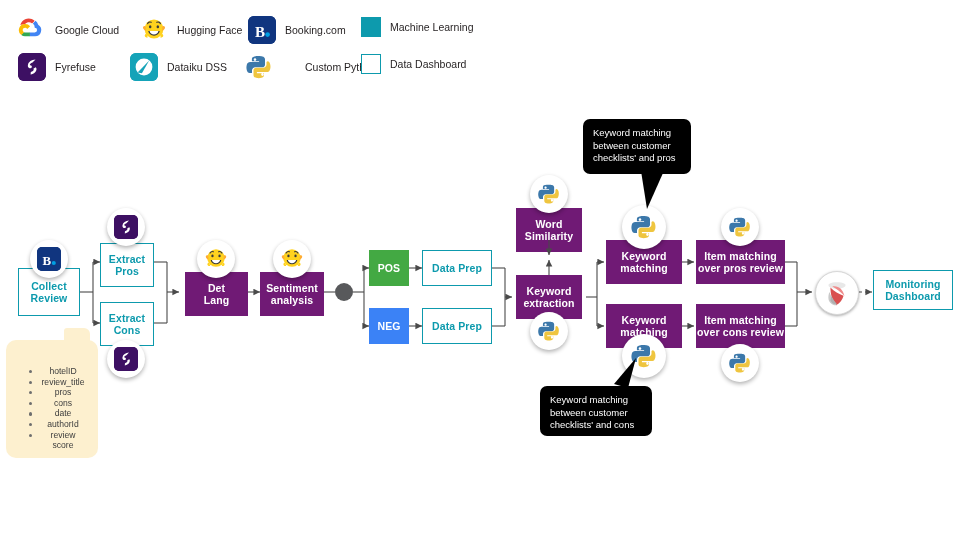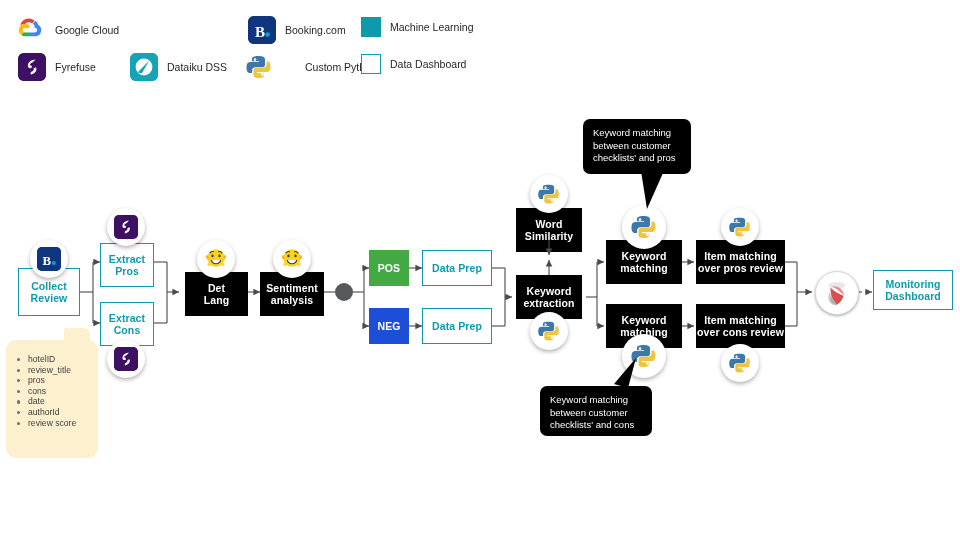--- a/index.html
+++ b/index.html
@@ -24,38 +24,38 @@
   .tile-gc{background:#ffffff;border-radius:0;}
   .tile-fy{background:#3d1063;}
   .tile-hf{background:#ffffff;}
   .tile-dss{background:#15a3b8;}
   .tile-bk{background:#10357f;}
   .tile-py{background:#ffffff;}
 
   
   .node{position:absolute;box-sizing:border-box;display:flex;align-items:center;justify-content:center;text-align:center;
         font-size:10.5px;font-weight:bold;line-height:12.5px;letter-spacing:.1px;}
-  .node.ml{background:#000000;color:#ffffff;border:none;}
+  .node.ml{background:#701a75;color:#ffffff;border:none;}
   .node.dm{background:#ffffff;color:#0d9aad;border:1.6px solid #0d9aad;}
   .node.pos{background:#43a943;color:#ffffff;}
-  .node.neg{background:#1d4ed8;color:#ffffff;}
+  .node.neg{background:#3b82f6;color:#ffffff;}
 
   
   .badge{position:absolute;width:38px;height:38px;border-radius:50%;background:#ffffff;
          box-shadow:0 2px 4px rgba(0,0,0,.30);display:flex;align-items:center;justify-content:center;z-index:6;}
   .badge .tile{width:24px;height:24px;flex:0 0 24px;border-radius:5px;}
   .badge.big{width:44px;height:44px;}
 
   
   .callout{position:absolute;background:#000000;color:#ffffff;border-radius:7px;
            font-size:9.5px;line-height:12.5px;padding:8px 10px;box-sizing:border-box;z-index:8;}
 
   
   .note{position:absolute;background:#fdf0cf;border-radius:10px;z-index:2;}
-  .note ul{margin:0;padding:0 0 0 22px;list-style:none;}
+  .note ul{margin:12px;padding:0 0 0 22px;list-style:none;text-align:center;}
   .note li{font-size:8.6px;color:#3d3d3d;line-height:10.6px;position:relative;padding-left:0;}
   .note li::before{content:"";position:absolute;left:-11px;top:4px;width:3.2px;height:3.2px;border-radius:50%;background:#6e6e6e;}
 
   .dot-junction{position:absolute;width:18px;height:18px;border-radius:50%;background:#58595b;z-index:5;}
 
   svg.wires{position:absolute;left:0;top:0;width:960px;height:540px;pointer-events:none;z-index:1;}
   .sqlcirc{position:absolute;width:42px;height:42px;border-radius:50%;background:#fff;
            box-shadow:0 1px 3px rgba(0,0,0,.35);border:1.2px solid #d8d8d8;z-index:6;
            display:flex;align-items:center;justify-content:center;}
 </style>
@@ -139,20 +139,35 @@
       <svg viewBox="0 0 28 28" width="28" height="28">
         <path d="M14.4 7.2 l1.9 -1.9 .13 -.8C12.9 1.4 7.2 1.8 4.1 5.4 3.2 6.4 2.6 7.7 2.3 8.9 l.7-.1 3.8-.6 .3-.3C8.8 6.1 12 5.8 13.9 7.2z" fill="#ea4335"></path>
         <path d="M20.2 8.8A8.6 8.6 0 0 0 17.6 4.7l-2.7 2.7a4.8 4.8 0 0 1 1.8 3.8v.5a2.4 2.4 0 0 1 0 4.8h-4.8l-.5.5v2.9l.5.4h4.8a6.2 6.2 0 0 0 3.5-11.5z" fill="#4285f4"></path>
         <path d="M7.1 20.3h4.8v-3.8H7.1a2.4 2.4 0 0 1-1-.2l-.7.2-1.9 1.9-.2.7a6.2 6.2 0 0 0 3.8 1.2z" fill="#34a853"></path>
         <path d="M7.1 7.9A6.2 6.2 0 0 0 3.3 19l2.8-2.8a2.4 2.4 0 1 1 3.2-3.2l2.8-2.8A6.2 6.2 0 0 0 7.1 7.9z" fill="#fbbc05"></path>
       </svg>
     </div>
     <div class="legend-label">Google Cloud</div>
   </div>
 
+  <div class="legend-item" style="left:140px;top:16px;">
+    <div class="tile tile-hf">
+      <svg viewBox="0 0 28 28" width="28" height="28">
+        <circle cx="14" cy="13" r="9.4" fill="#ffd21e"></circle>
+        <path d="M5.6 10.2c-1.5-.6-2.7.3-2.6 1.5.1 1.3 1.5 2.6 2.9 3.2zM22.4 10.2c1.5-.6 2.7.3 2.6 1.5-.1 1.3-1.5 2.6-2.9 3.2z" fill="#ffac33"></path>
+        <path d="M8.3 15.1c.3 2.6 2.8 4.6 5.7 4.6s5.4-2 5.7-4.6z" fill="#3a3a3a"></path>
+        <path d="M9.6 15.1h8.8c-.3 2-2.2 3.5-4.4 3.5s-4.1-1.5-4.4-3.5z" fill="#fff"></path>
+        <ellipse cx="10.2" cy="10.7" rx="1.25" ry="1.5" fill="#3a3a3a"></ellipse>
+        <ellipse cx="17.8" cy="10.7" rx="1.25" ry="1.5" fill="#3a3a3a"></ellipse>
+        <path d="M7.6 7.6c.6-1.5 2.3-2 3.6-1.3M20.4 7.6c-.6-1.5-2.3-2-3.6-1.3" stroke="#3a3a3a" stroke-width="1.2" fill="none" stroke-linecap="round"></path>
+        <path d="M6.6 17.5c-1.3.4-2.1 1.5-1.8 2.6.3 1.2 1.7 1.8 3 1.4zM21.4 17.5c1.3.4 2.1 1.5 1.8 2.6-.3 1.2-1.7 1.8-3 1.4z" fill="#ffd21e"></path>
+      </svg>
+    </div>
+    <div class="legend-label">Hugging Face</div>
+  </div>
 
   <div class="legend-item" style="left:248px;top:16px;">
     <div class="tile tile-bk">
       <svg viewBox="0 0 28 28" width="28" height="28">
         <rect width="28" height="28" rx="4" fill="#10357f"></rect>
         <text x="7" y="20.5" font-family="Liberation Serif, serif" font-size="15" font-weight="bold" fill="#ffffff">B</text>
         <circle cx="19.6" cy="18.6" r="2.3" fill="#009fe3"></circle>
       </svg>
     </div>
     <div class="legend-label">Booking.com</div>

